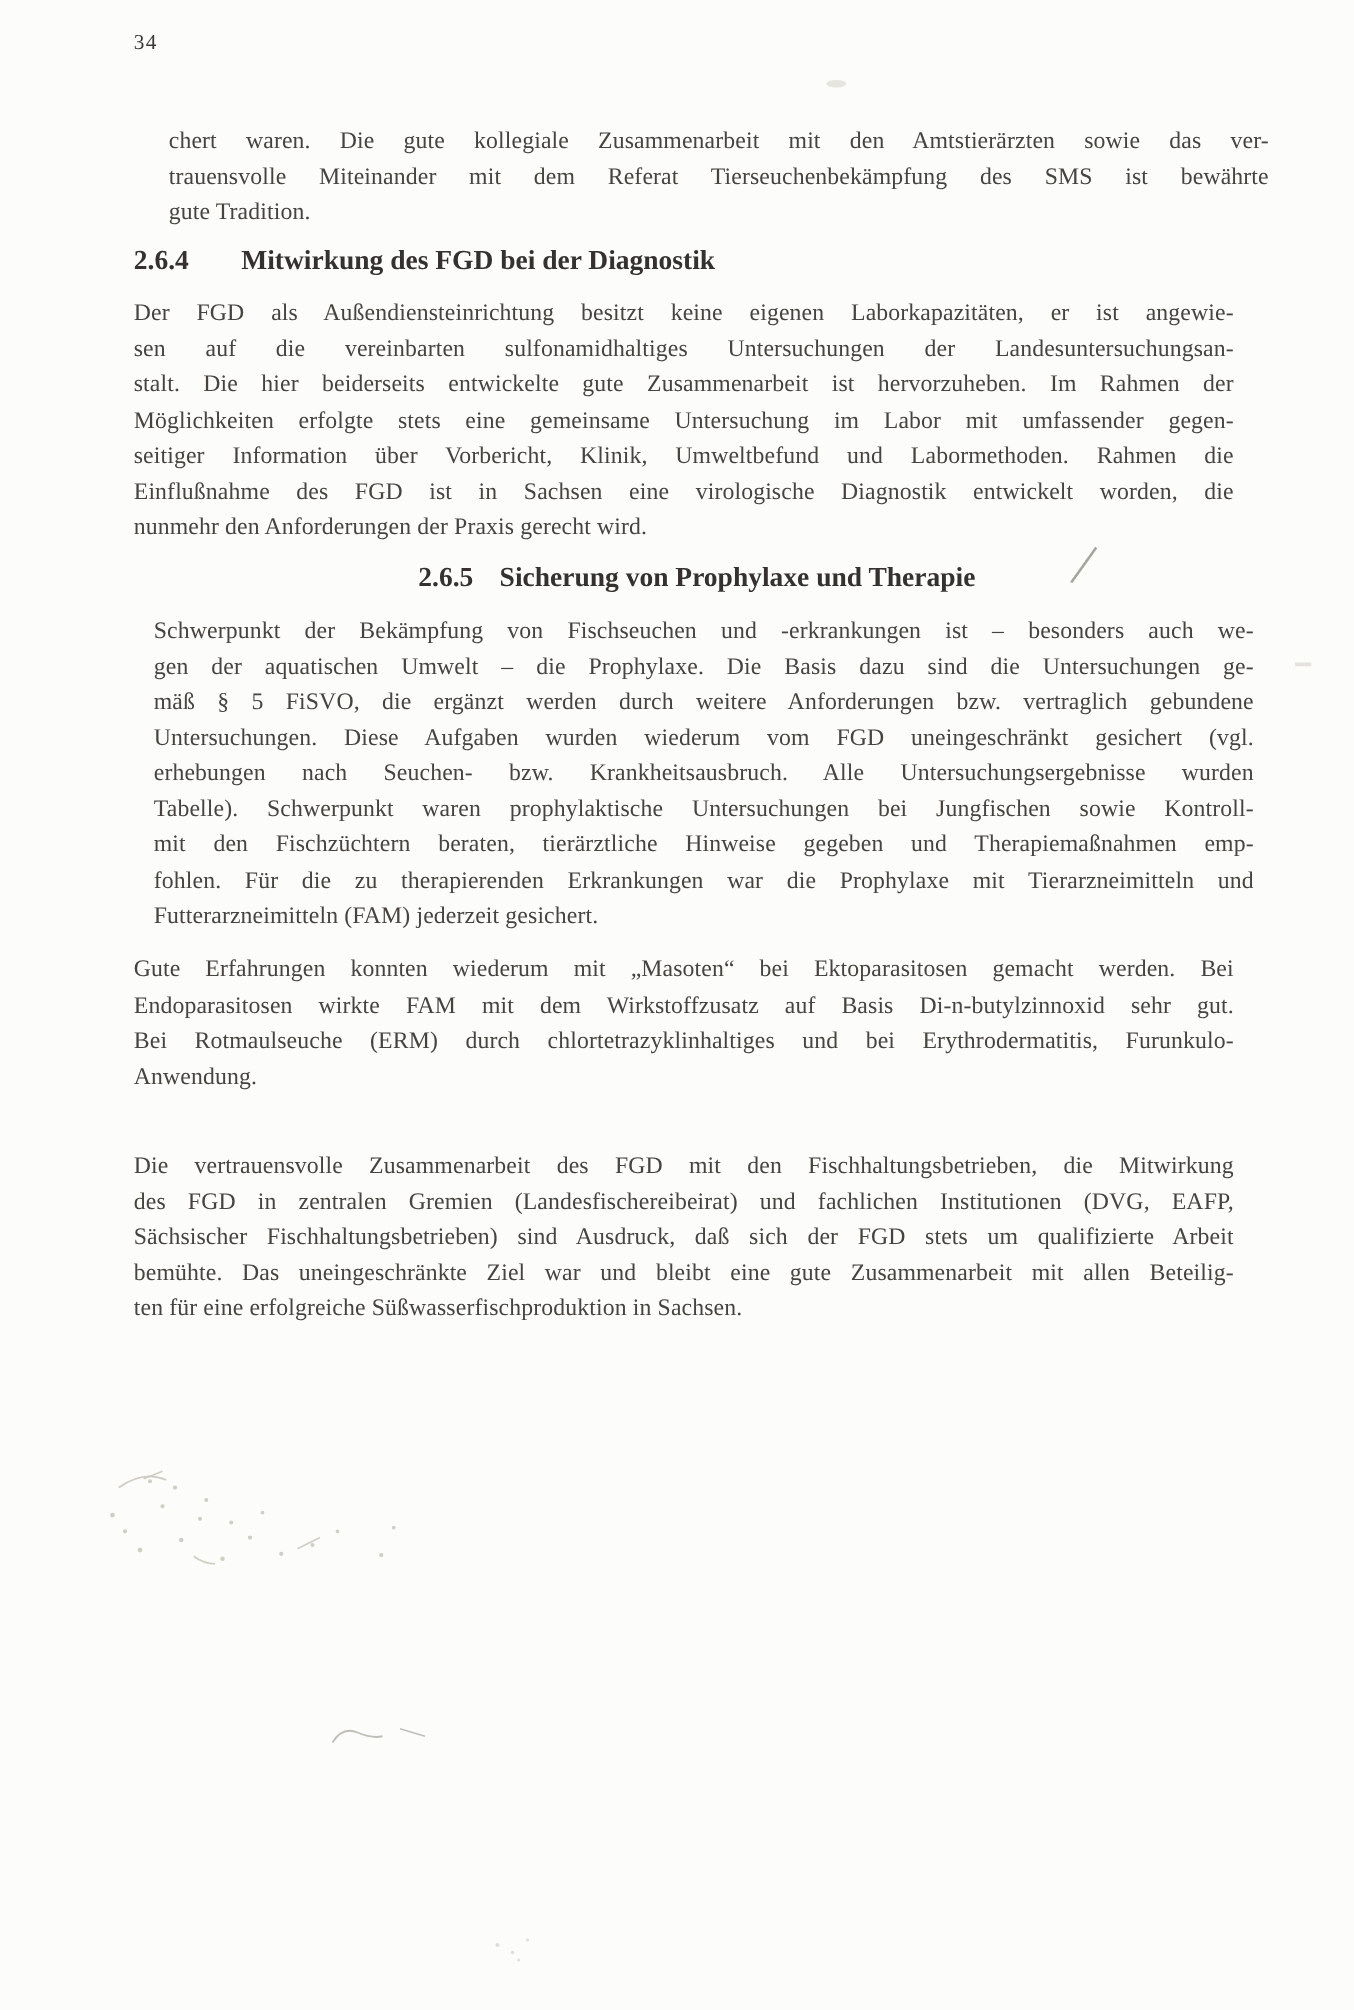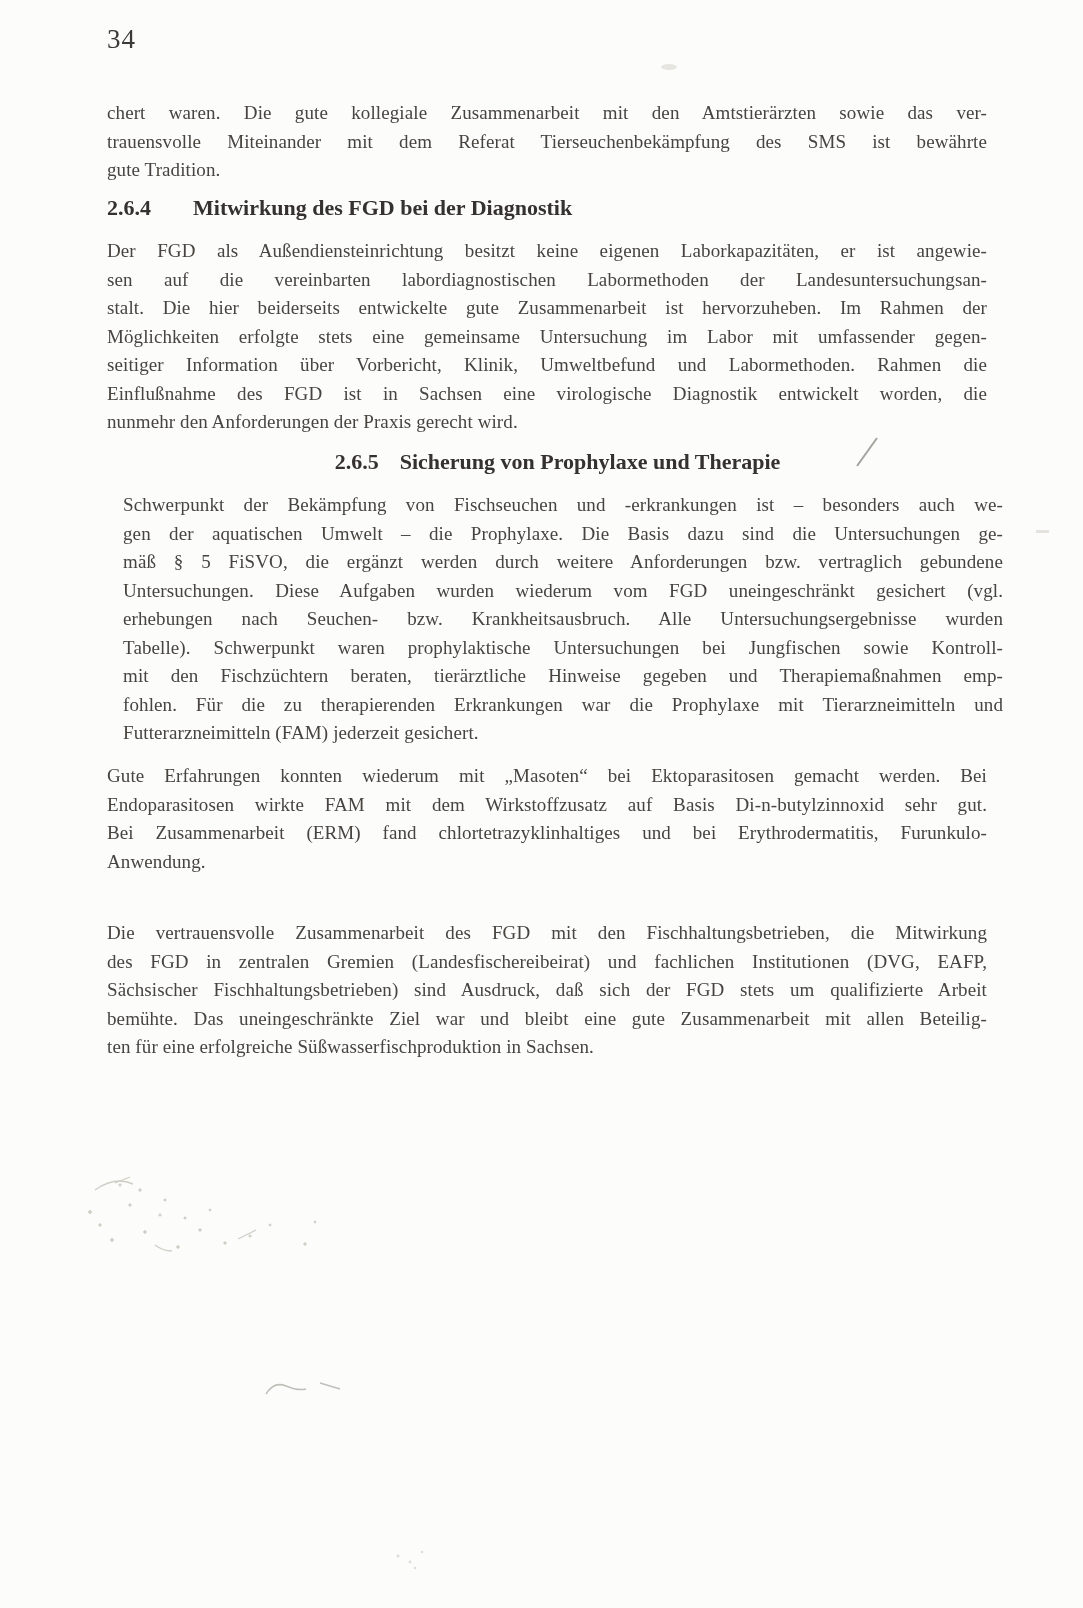--- a/index.html
+++ b/index.html
@@ -5,34 +5,34 @@
   html, body { margin: 0; padding: 0; }
   body {
     width: 1083px; height: 1608px;
     background: #fcfcfa;
     position: relative;
     overflow: hidden;
     font-family: "Liberation Serif", "DejaVu Serif", serif;
   }
   .page-number {
     position: absolute; left: 107px; top: 24px;
-    font-size: 27px; color: #3c3a38; letter-spacing: 1px;
+    font-size: 17px; color: #3c3a38; letter-spacing: 1px;
   }
   .block { position: absolute; left: 107px; width: 880px; color: #474440; }
   .para .line {
     font-size: 19px; line-height: 28.5px; height: 28.5px;
     text-align: justify; text-align-last: justify;
     overflow: hidden; white-space: normal;
     letter-spacing: 0.1px;
   }
   .para .line.last { text-align-last: left; }
   .heading { font-weight: bold; font-size: 22px; color: #34312e; line-height: 28px; }
   .heading .num { display: inline-block; width: 86px; }
   .marks { position: absolute; left: 0; top: 0; width: 1083px; height: 1608px; pointer-events: none; }
-  .p1 { top: 99px; }
+  .p1 { top: 99px; margin-left: 28px; }
   .h1 { top: 194px; }
   .p2 { top: 237px; }
   .h2 { top: 448px; text-align: center; }
   .p3 { top: 491px; margin-left: 16px; }
   .p4 { top: 762px; }
   .p5 { top: 919px; }
 </style>
 </head>
 <body>
 
@@ -45,21 +45,21 @@
     <div class="line">trauensvolle Miteinander mit dem Referat Tierseuchenbekämpfung des SMS ist bewährte</div>
     <div class="line last">gute Tradition.</div>
   </div>
 
   <div class="block heading h1">
     <span class="num">2.6.4</span><span>Mitwirkung des FGD bei der Diagnostik</span>
   </div>
 
   <div class="block para p2">
     <div class="line">Der FGD als Außendiensteinrichtung besitzt keine eigenen Laborkapazitäten, er ist angewie-</div>
-    <div class="line">sen auf die vereinbarten labordiagnostischen Labormethoden der Landesuntersuchungsan-</div>
+    <div class="line">sen auf die vereinbarten sulfonamidhaltiges Untersuchungen der Landesuntersuchungsan-</div>
     <div class="line">stalt. Die hier beiderseits entwickelte gute Zusammenarbeit ist hervorzuheben. Im Rahmen der</div>
     <div class="line">Möglichkeiten erfolgte stets eine gemeinsame Untersuchung im Labor mit umfassender gegen-</div>
     <div class="line">seitiger Information über Vorbericht, Klinik, Umweltbefund und Labormethoden. Rahmen die</div>
     <div class="line">Einflußnahme des FGD ist in Sachsen eine virologische Diagnostik entwickelt worden, die</div>
     <div class="line last">nunmehr den Anforderungen der Praxis gerecht wird.</div>
   </div>
 
   <div class="block heading h2">
     <span class="num">2.6.5</span><span>Sicherung von Prophylaxe und Therapie</span>
   </div>
@@ -72,21 +72,21 @@
     <div class="line">erhebungen nach Seuchen- bzw. Krankheitsausbruch. Alle Untersuchungsergebnisse wurden</div>
     <div class="line">Tabelle). Schwerpunkt waren prophylaktische Untersuchungen bei Jungfischen sowie Kontroll-</div>
     <div class="line">mit den Fischzüchtern beraten, tierärztliche Hinweise gegeben und Therapiemaßnahmen emp-</div>
     <div class="line">fohlen. Für die zu therapierenden Erkrankungen war die Prophylaxe mit Tierarzneimitteln und</div>
     <div class="line last">Futterarzneimitteln (FAM) jederzeit gesichert.</div>
   </div>
 
   <div class="block para p4">
     <div class="line">Gute Erfahrungen konnten wiederum mit „Masoten“ bei Ektoparasitosen gemacht werden. Bei</div>
     <div class="line">Endoparasitosen wirkte FAM mit dem Wirkstoffzusatz auf Basis Di-n-butylzinnoxid sehr gut.</div>
-    <div class="line">Bei Zusammenarbeit (ERM) fand chlortetrazyklinhaltiges und bei Erythrodermatitis, Furunkulo-</div>
+    <div class="line">Bei Rotmaulseuche (ERM) durch chlortetrazyklinhaltiges und bei Erythrodermatitis, Furunkulo-</div>
     <div class="line last">Anwendung.</div>
   </div>
 
   <div class="block para p5">
     <div class="line">Die vertrauensvolle Zusammenarbeit des FGD mit den Fischhaltungsbetrieben, die Mitwirkung</div>
     <div class="line">des FGD in zentralen Gremien (Landesfischereibeirat) und fachlichen Institutionen (DVG, EAFP,</div>
     <div class="line">Sächsischer Fischhaltungsbetrieben) sind Ausdruck, daß sich der FGD stets um qualifizierte Arbeit</div>
     <div class="line">bemühte. Das uneingeschränkte Ziel war und bleibt eine gute Zusammenarbeit mit allen Beteilig-</div>
     <div class="line last">ten für eine erfolgreiche Süßwasserfischproduktion in Sachsen.</div>
   </div>

